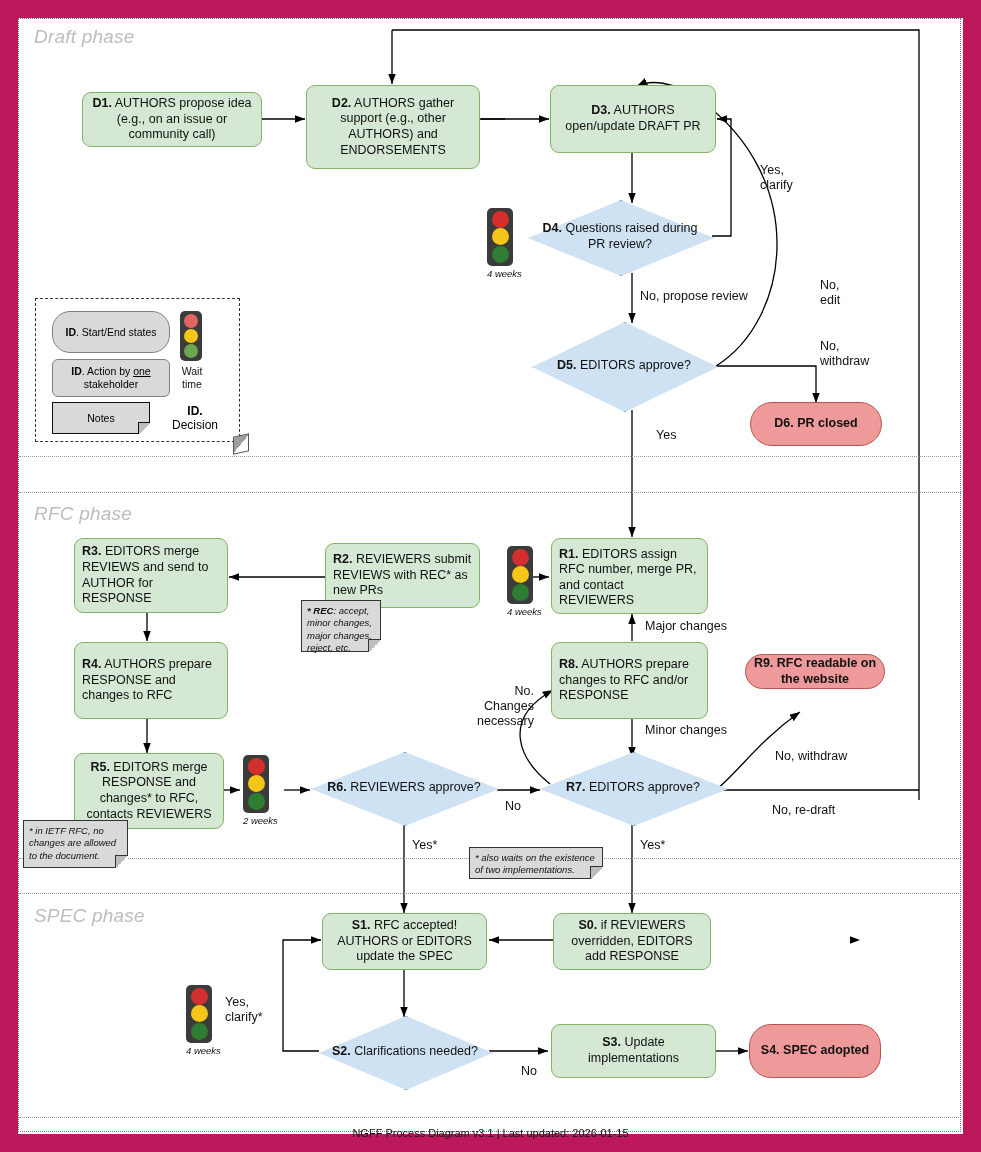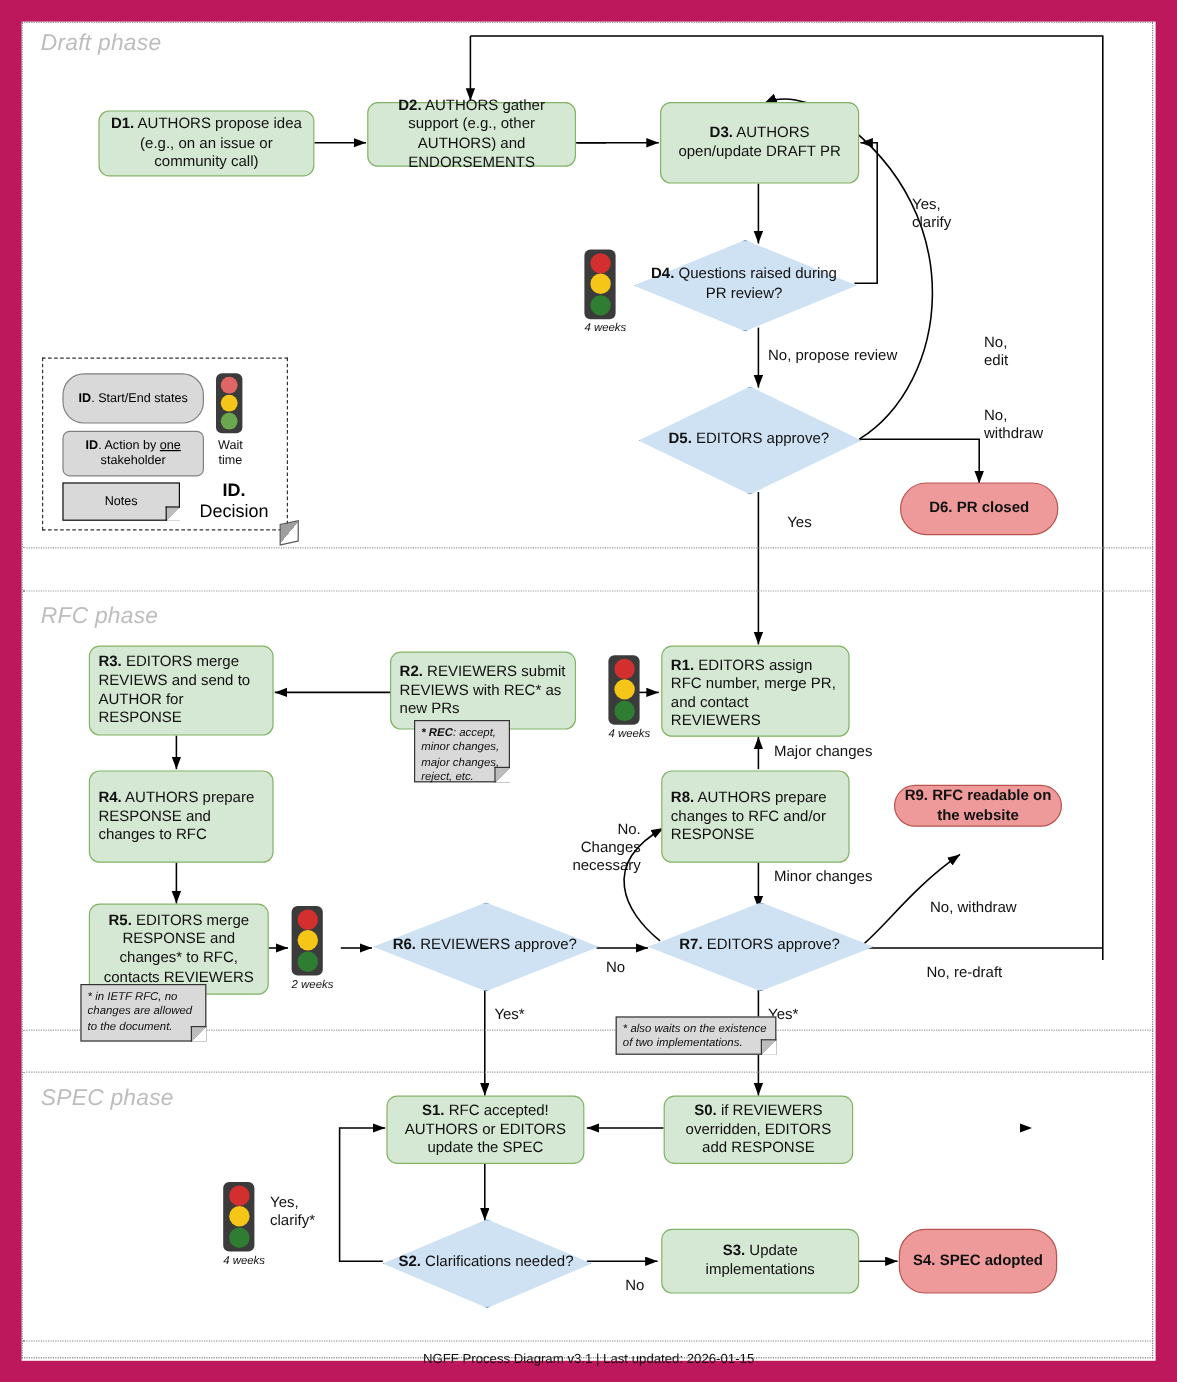--- a/index.html
+++ b/index.html
@@ -20,21 +20,21 @@
   .nid{font-weight:bold;}
   
   .dia{position:absolute;display:flex;align-items:center;justify-content:center;text-align:center;
        font-size:12.5px;line-height:1.25;color:#111;}
   .dia .dshape{position:absolute;left:0;top:0;width:100%;height:100%;
        background:#cfe2f3;border:1.4px solid #6c9fd0;
        clip-path:polygon(50% 0,100% 50%,50% 100%,0 50%);}
   .dia .dtxt{position:relative;z-index:2;padding:0 10px;}
   
   .note{position:absolute;background:#d9d9d9;border:1.2px solid #333;font-size:9.5px;font-style:italic;
-        line-height:1.3;color:#111;padding:4px 5px;box-sizing:border-box;margin-left:44px;}
+        line-height:1.3;color:#111;padding:4px 5px;box-sizing:border-box;}
   .note:after{content:"";position:absolute;right:-1px;bottom:-1px;width:12px;height:12px;
         background:linear-gradient(135deg,#bdbdbd 0 50%,#fff 50% 100%);border-left:1px solid #333;border-top:1px solid #333;}
   .note b{font-style:italic;}
   
   .elabel{position:absolute;font-size:12.5px;color:#111;line-height:1.2;white-space:pre;}
   
   .tl{position:absolute;}
   .tlbox{width:26px;height:58px;background:#3b3b3b;border-radius:5px;display:flex;flex-direction:column;
          align-items:center;justify-content:space-around;padding:3px 0;box-sizing:border-box;}
   .tlbox i{display:block;width:17px;height:17px;border-radius:50%;}
@@ -42,21 +42,21 @@
   
   #legend{position:absolute;border:1.6px dashed #333;box-sizing:border-box;background:#fff;}
   .lg-term{position:absolute;background:#d9d9d9;border:1.4px solid #808080;border-radius:18px;
            display:flex;align-items:center;justify-content:center;text-align:center;font-size:10.5px;line-height:1.2;}
   .lg-proc{position:absolute;background:#d9d9d9;border:1.4px solid #808080;border-radius:6px;
            display:flex;align-items:center;justify-content:center;text-align:center;font-size:10.5px;line-height:1.2;}
   .lg-note{position:absolute;background:#d9d9d9;border:1.2px solid #111;
            display:flex;align-items:center;justify-content:center;font-size:10.5px;}
   .lg-note:after{content:"";position:absolute;right:-1px;bottom:-1px;width:11px;height:11px;
            background:linear-gradient(135deg,#bdbdbd 0 50%,#fff 50% 100%);border-left:1px solid #111;border-top:1px solid #111;}
-  .lg-dia{position:absolute;display:flex;align-items:center;justify-content:center;text-align:center;font-size:15px;line-height:1.2;}
+  .lg-dia{position:absolute;display:flex;align-items:center;justify-content:center;text-align:center;font-size:12px;line-height:1.2;}
   .lg-dia span{position:relative;z-index:2;}
   .lg-cap{position:absolute;font-size:10.5px;text-align:center;line-height:1.25;color:#111;}
   .u{text-decoration:underline;}
   #footer{position:absolute;width:100%;text-align:center;font-size:11px;color:#111;}
 </style>
 </head>
 <body>
 
 <div id="root">
   <div id="canvas"></div>
@@ -147,21 +147,21 @@
   <div style="position:absolute;left:19px;top:456px;width:942px;border-top:1px dotted #999;"></div>
   <div style="position:absolute;left:19px;top:492px;width:942px;border-top:1px dotted #999;"></div>
   <div style="position:absolute;left:19px;top:858px;width:942px;border-top:1px dotted #999;"></div>
   <div style="position:absolute;left:19px;top:893px;width:942px;border-top:1px dotted #999;"></div>
   <div style="position:absolute;left:19px;top:1117px;width:942px;border-top:1px dotted #999;"></div>
 
   <div class="node proc" style="left:82px;top:92px;width:180px;height:55px;">
     <div><span class="nid">D1.</span><span> AUTHORS propose idea (e.g., on an issue or community call)</span></div>
   </div>
 
-  <div class="node proc" style="left:306px;top:85px;width:174px;height:54px;">
+  <div class="node proc" style="left:306px;top:85px;width:174px;height:84px;">
     <div><span class="nid">D2.</span><span> AUTHORS gather support (e.g., other AUTHORS) and ENDORSEMENTS</span></div>
   </div>
 
   <div class="node proc" style="left:550px;top:85px;width:166px;height:68px;">
     <div><span class="nid">D3.</span><span> AUTHORS open/update DRAFT PR</span></div>
   </div>
 
   <div class="dia" style="left:528px;top:200px;width:184px;height:74px;">
     <div class="dshape"></div>
     <div class="dtxt"><span class="nid">D4.</span><span> Questions raised during PR review?</span></div>

